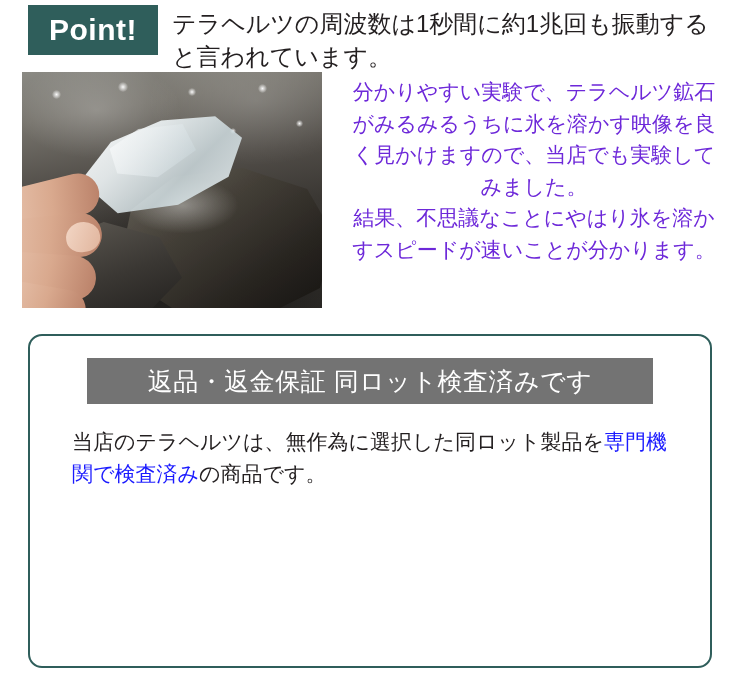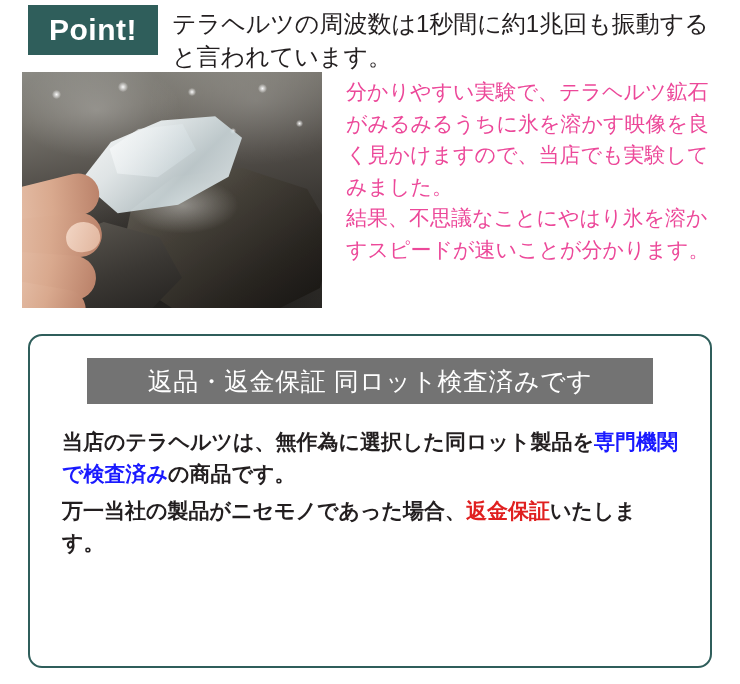--- a/index.html
+++ b/index.html
@@ -145,22 +145,23 @@
     background: linear-gradient(120deg, #f3d7c6, #e0b49c);
     border-radius: 50% 50% 45% 45%;
     transform: rotate(-10deg);
   }
 
   .media-text {
     flex: 1 1 auto;
     padding-left: 24px;
     font-size: 21px;
     line-height: 1.5;
-    color: #ec4899;
+    color: #6d28d9;
     padding-top: 4px;
+    text-align: center;
   }
   .media-text p { margin: 0; }
 
   
   .guarantee {
     position: absolute;
     left: 28px;
     top: 334px;
     width: 684px;
     height: 334px;
@@ -179,21 +180,21 @@
     align-items: center;
     justify-content: center;
     letter-spacing: 0.5px;
   }
   .guarantee-body {
     margin: 22px 26px 0 26px;
     font-size: 21px;
     line-height: 1.5;
     color: #231f20;
   }
-  .guarantee-body p { margin: 6px; font-weight: bold; }
+  .guarantee-body p { margin: 16px; }
   .link-blue { color: #1a1aff; }
   .hl-red { color: #e02020; }
   .ref-line { }
   .arrows { letter-spacing: -1px; }
   .small-ref { font-size: 17px; }
 </style>
 </head>
 <body>
 
 <div class="page">
@@ -225,17 +226,16 @@
     <div class="media-text">
       <p>分かりやすい実験で、テラヘルツ鉱石がみるみるうちに氷を溶かす映像を良く見かけますので、当店でも実験してみました。</p>
       <p>結果、不思議なことにやはり氷を溶かすスピードが速いことが分かります。</p>
     </div>
   </div>
 
   <div class="guarantee">
     <div class="guarantee-title">返品・返金保証 同ロット検査済みです</div>
     <div class="guarantee-body">
       <p><span>当店のテラヘルツは、無作為に選択した同ロット製品を</span><span class="link-blue">専門機関で検査済み</span><span>の商品です。</span></p>
-      <p><span>万一当社の製品がニセモノであった場合、</span><span class="hl-red">返金保証</span><span>いたします。</span></p>
     </div>
   </div>
 
 </div>
 
 </body></html>

